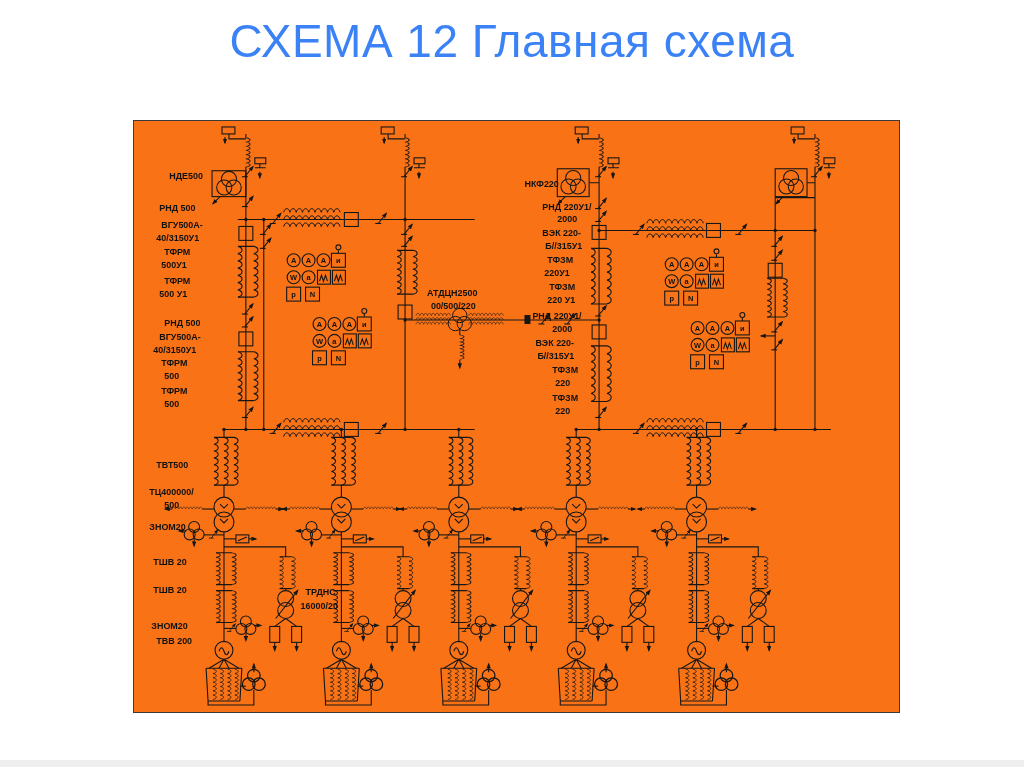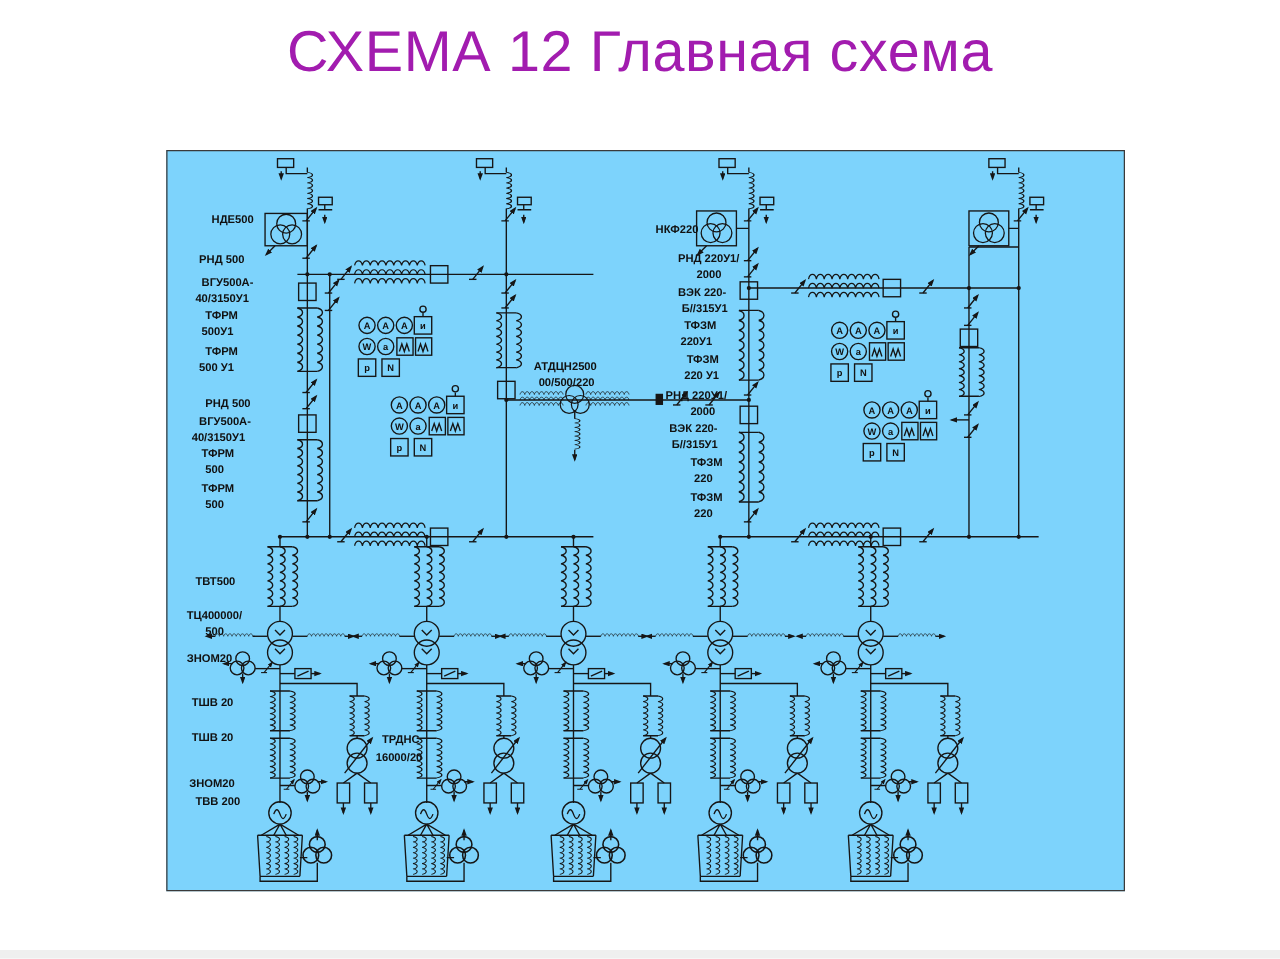--- a/index.html
+++ b/index.html
@@ -1,19 +1,19 @@
 <!DOCTYPE html>
 <html><head>
 <meta charset="utf-8">
 <style>
   html,body{margin:0;padding:0;background:#ffffff;width:1024px;height:767px;overflow:hidden;}
   .slide{position:relative;width:1024px;height:767px;background:#ffffff;font-family:"Liberation Sans",sans-serif;}
   .title{position:absolute;top:14px;left:0;width:1024px;text-align:center;font-size:46px;letter-spacing:.5px;
-         font-weight:400;color:#a21caf;font-family:"Liberation Sans",sans-serif;}
-  .frame{position:absolute;left:133px;top:120px;width:767px;height:593px;border:1.5px solid #3a3a3a;background:#7dd3fc;box-sizing:border-box;}
+         font-weight:400;color:#3b82f6;font-family:"Liberation Sans",sans-serif;}
+  .frame{position:absolute;left:133px;top:120px;width:767px;height:593px;border:1.5px solid #3a3a3a;background:#f97316;box-sizing:border-box;}
   .bottombar{position:absolute;left:0;bottom:0;width:1024px;height:7px;background:#efefef;}
   .ln{fill:none;stroke:#161616;stroke-width:1.1;}
   .fl{fill:#161616;stroke:none;}
   .lbl{font:bold 9px "Liberation Sans",sans-serif;fill:#111;}
   .ilbl{font:bold 7.5px "Liberation Sans",sans-serif;fill:#111;text-anchor:middle;}
 </style>
 </head>
 <body>
 
 <div class="slide">

